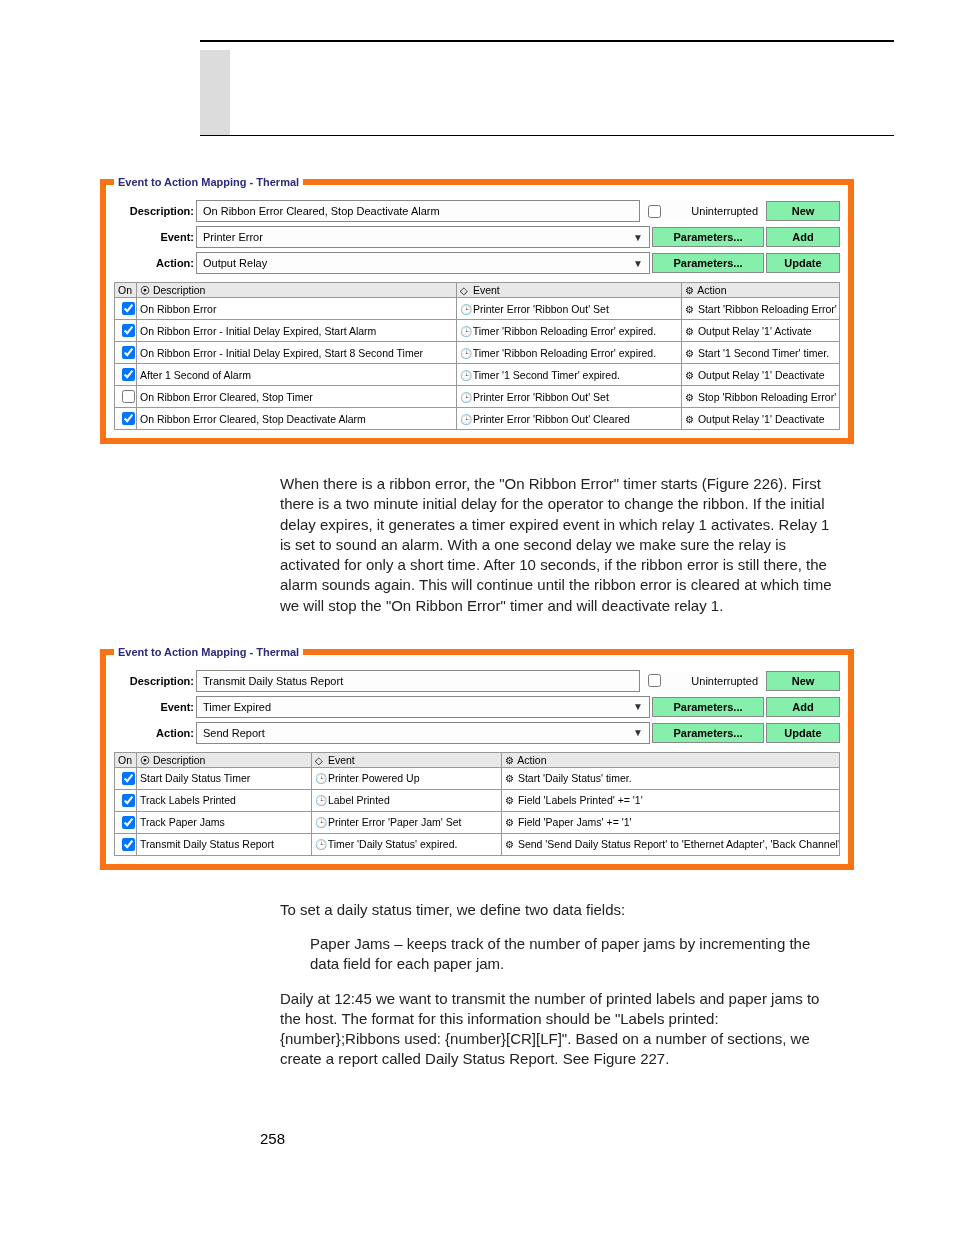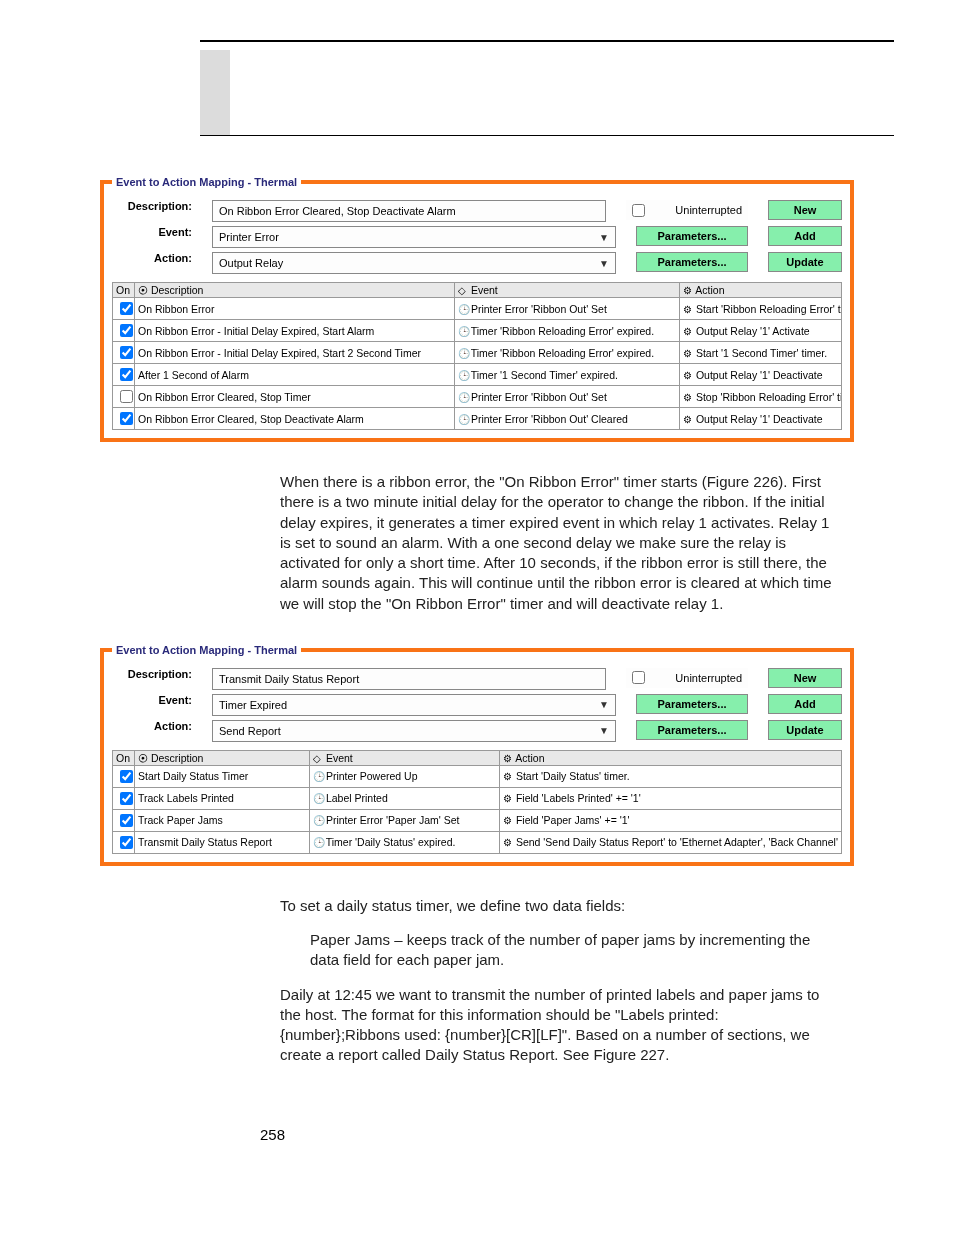--- a/index.html
+++ b/index.html
@@ -27,36 +27,36 @@
   }
   .mid-rule {
     border-top: 1px solid #000;
     margin-left: 140px;
     margin-bottom: 40px;
   }
   .panel-img {
     margin: 0 40px 30px 40px;
   }
   fieldset.panel {
-    border: 4px solid #f97316;
+    border: 6px solid #f97316;
     padding: 8px 8px 8px 8px;
     margin: 0;
     font-size: 11px;
   }
   fieldset.panel > legend {
     color: #2a2a7a;
     font-weight: bold;
     font-size: 11px;
     padding: 0 4px;
   }
   .form-row {
     display: flex;
-    align-items: flex-start;
+    align-items: center;
     margin: 4px 0;
-    gap: 20px;
+    gap: 2px;
   }
   .lbl {
     width: 80px;
     text-align: right;
     font-weight: bold;
     font-size: 11px;
   }
   .val-box {
     flex: 1;
     border: 1px solid #888;
@@ -186,21 +186,21 @@
               <td><span class="ico">⚙</span> Start 'Ribbon Reloading Error' timer.</td>
             </tr>
             <tr>
               <td class="col-on"><input type="checkbox" checked="" style=""></td>
               <td>On Ribbon Error - Initial Delay Expired, Start Alarm</td>
               <td><span class="ico">🕒</span> Timer 'Ribbon Reloading Error' expired.</td>
               <td><span class="ico">⚙</span> Output Relay '1' Activate</td>
             </tr>
             <tr>
               <td class="col-on"><input type="checkbox" checked="" style=""></td>
-              <td>On Ribbon Error - Initial Delay Expired, Start 2 Second Timer</td>
+              <td>On Ribbon Error - Initial Delay Expired, Start 8 Second Timer</td>
               <td><span class="ico">🕒</span> Timer 'Ribbon Reloading Error' expired.</td>
               <td><span class="ico">⚙</span> Start '1 Second Timer' timer.</td>
             </tr>
             <tr>
               <td class="col-on"><input type="checkbox" checked="" style=""></td>
               <td>After 1 Second of Alarm</td>
               <td><span class="ico">🕒</span> Timer '1 Second Timer' expired.</td>
               <td><span class="ico">⚙</span> Output Relay '1' Deactivate</td>
             </tr>
             <tr>

